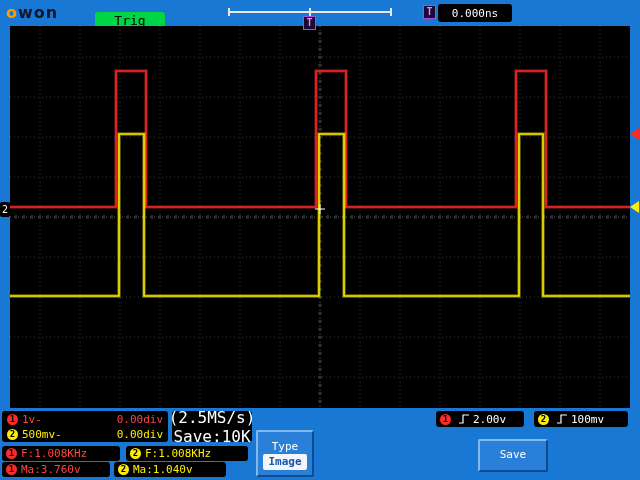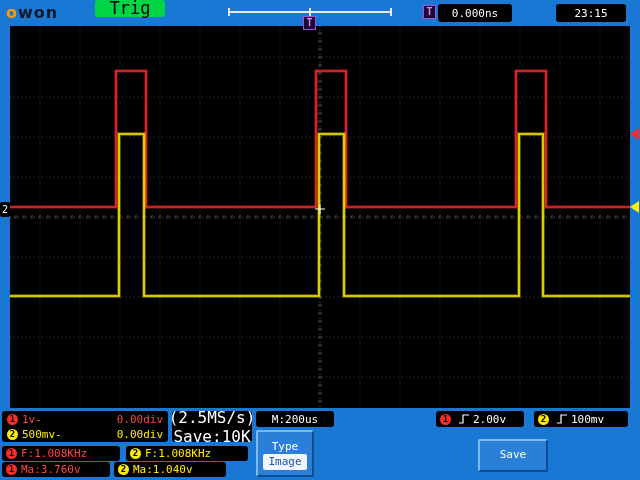--- a/index.html
+++ b/index.html
@@ -3,22 +3,22 @@
 <meta charset="utf-8">
 <style>
   html,body{margin:0;padding:0;background:#222}
   .scope{position:relative;width:640px;height:480px;background:#1878d4;overflow:hidden;
          font-family:"DejaVu Sans Mono",monospace;-webkit-user-select:none;user-select:none}
 
   
   .topbar{position:absolute;left:0;top:0;width:640px;height:26px}
   .logo{position:absolute;left:6px;top:3px;font:bold 16px "DejaVu Sans",sans-serif;letter-spacing:1px}
   .logo .o{color:#ff9a00}.logo .rest{color:#0f172a}
-  .trig-pill{position:absolute;left:95px;top:0;width:70px;height:17px;background:#00d546;
-             border-radius:3px;color:#000;font-size:17px;line-height:17px;text-align:center}
+  .trig-pill{position:absolute;left:95px;top:12px;width:70px;height:26px;background:#00d546;
+             border-radius:3px;color:#000;font-size:13px;line-height:17px;text-align:center}
   .tbar{position:absolute;left:228px;top:7px;width:164px;height:10px}
   .tbar .line{position:absolute;left:0;top:4px;width:164px;height:2px;background:#e8e8e8}
   .tbar .cap{position:absolute;top:1px;width:2px;height:8px;background:#e8e8e8}
   .tbar .cap.l{left:0}.tbar .cap.r{right:0}
   .tbar .mid{position:absolute;left:81px;top:1px;width:2px;height:8px;background:#e8e8e8}
   .tmark{position:absolute;width:13px;height:14px;border:1px solid #a94fe0;color:#d98df5;
          font:bold 10px/12px "DejaVu Sans Mono",monospace;text-align:center;box-sizing:border-box;
          background:#1c0834;z-index:5}
   .tmark.center{left:303px;top:16px}
   .tmark.info{left:423px;top:5px}
@@ -54,42 +54,41 @@
   .slope{margin:0 3px;flex:0 0 auto}
   .f1{left:2px;top:38px;width:118px;height:15px}
   .f2{left:126px;top:38px;width:122px;height:15px}
   .ma1{left:2px;top:54px;width:108px;height:15px}
   .ma2{left:114px;top:54px;width:112px;height:15px}
   .btn{position:absolute;background:#2a80d8;border:2px solid;border-color:#7fb9ee #0d4c92 #0d4c92 #7fb9ee;
        box-sizing:border-box;color:#fff;font-size:11px;text-align:center;cursor:pointer;border-radius:2px}
   .type-btn{left:256px;top:22px;width:58px;height:47px}
   .type-btn .lbl{margin-top:8px}
   .type-btn .val{position:absolute;left:5px;right:5px;bottom:5px;height:16px;background:#f2f5fa;
-                 color:#1a57a8;font-weight:normal;line-height:16px;border-radius:2px}
+                 color:#1a57a8;font-weight:bold;line-height:16px;border-radius:2px}
   .save-btn{left:478px;top:31px;width:70px;height:33px;line-height:28px}
 </style>
 </head>
 <body>
 
 <div class="scope">
 
   <div class="topbar">
     <div class="logo">
       <span class="o">o</span><span class="rest">won</span>
     </div>
     <div class="trig-pill">Trig</div>
     <div class="tbar">
       <div class="line"></div>
       <div class="cap l"></div>
       <div class="cap r"></div>
       <div class="mid"></div>
     </div>
     <div class="tmark info">T</div>
     <div class="blackbox time-box">0.000ns</div>
-    <div class="blackbox clock-box">23:15</div>
   </div>
 
   <div class="tmark center">T</div>
 
   <div class="display">
     <svg width="620" height="382" xmlns="http://www.w3.org/2000/svg">
         <line x1="30" y1="0" x2="30" y2="382" stroke="#3a3a3a" stroke-width="1" stroke-dasharray="1 3"></line>
         <line x1="70" y1="0" x2="70" y2="382" stroke="#3a3a3a" stroke-width="1" stroke-dasharray="1 3"></line>
         <line x1="110" y1="0" x2="110" y2="382" stroke="#3a3a3a" stroke-width="1" stroke-dasharray="1 3"></line>
         <line x1="150" y1="0" x2="150" y2="382" stroke="#3a3a3a" stroke-width="1" stroke-dasharray="1 3"></line>
@@ -262,21 +261,20 @@
         <span class="sc yel-t">500mv-</span>
         <span class="yel-t">0.00div</span>
       </div>
     </div>
 
     <div class="blackbox acq">
       <span>(2.5MS/s)</span>
       <span>Save:10K</span>
     </div>
 
-    <div class="blackbox mbox">M:200us</div>
 
     <div class="blackbox trg1">
       <span class="badge red">1</span>
       <svg class="slope" width="12" height="10">
         <polyline points="1,9 5,9 5,1 11,1" fill="none" stroke="#ffffff" stroke-width="1.2"></polyline>
       </svg>
       <span>2.00v</span>
     </div>
 
     <div class="blackbox trg2">

